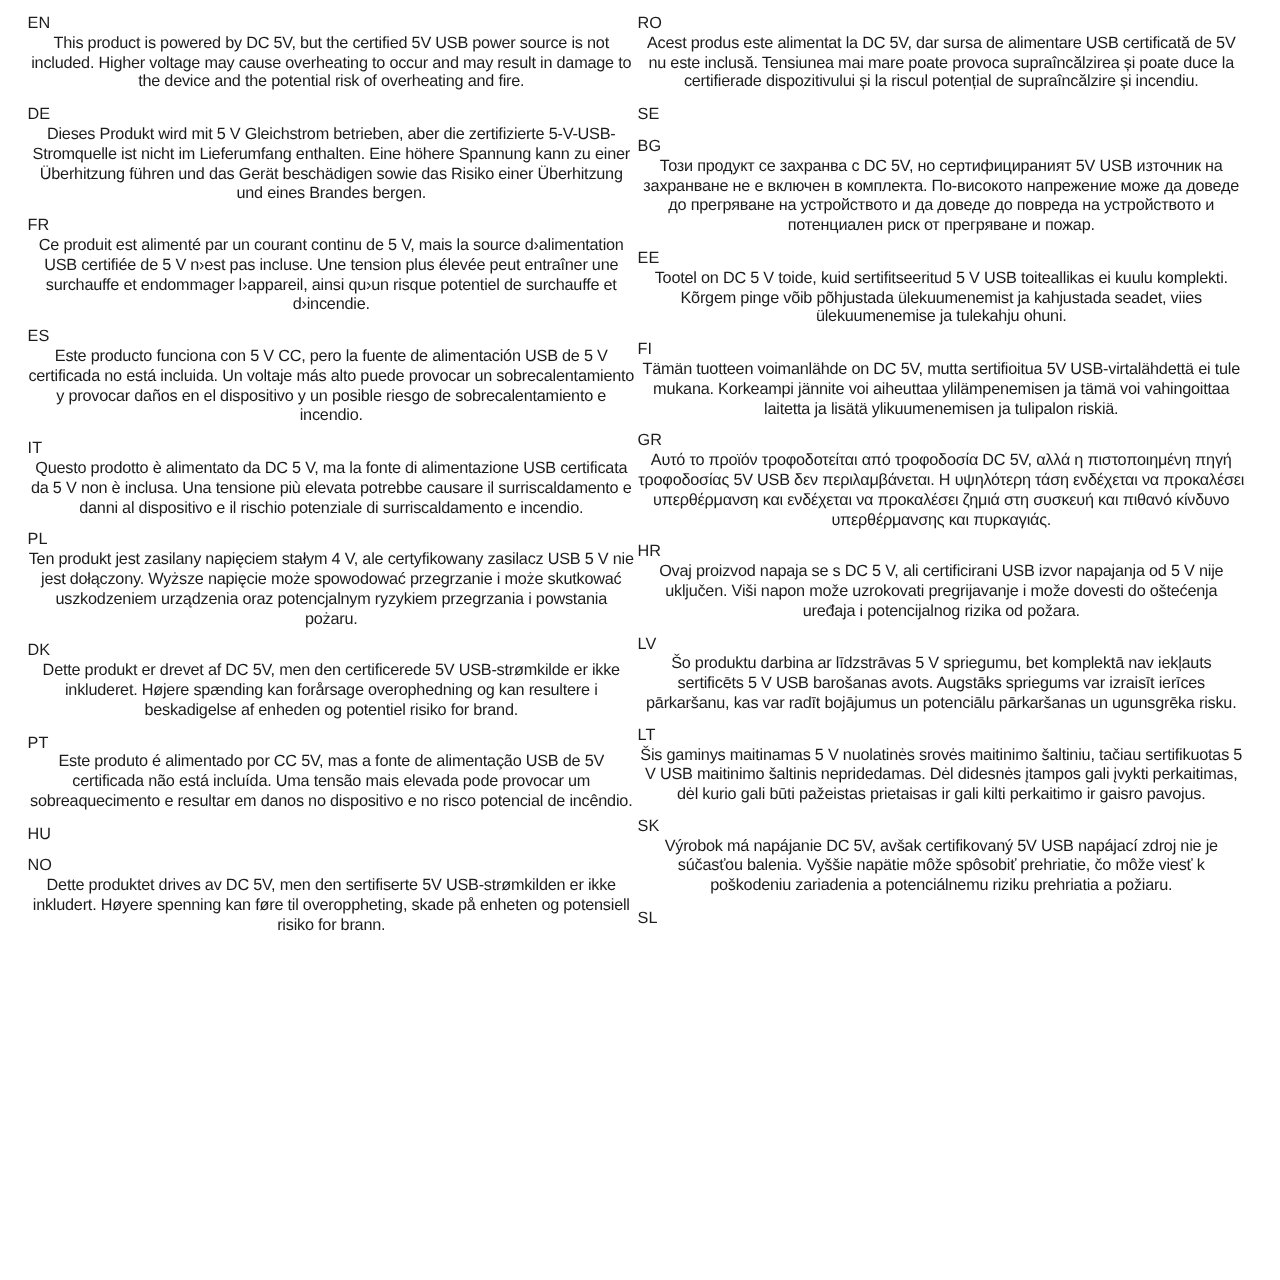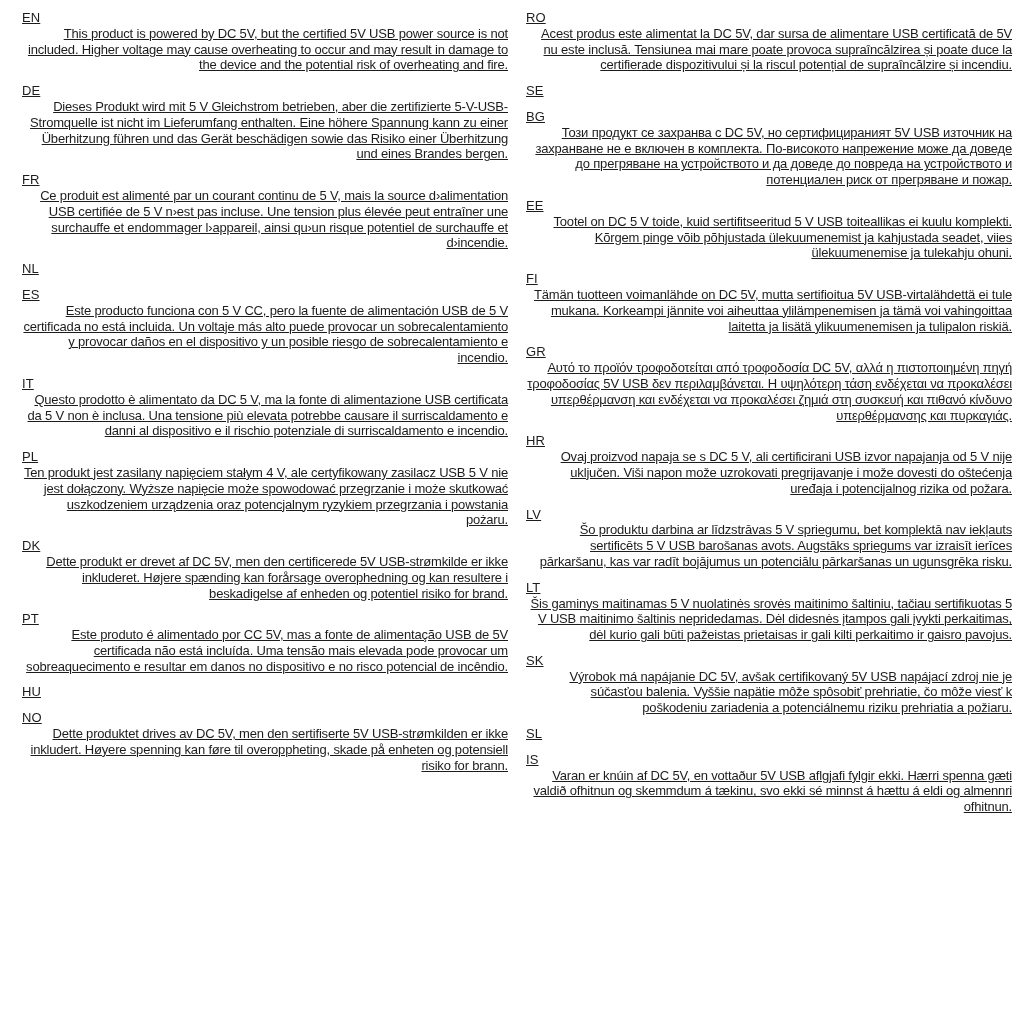--- a/index.html
+++ b/index.html
@@ -6,39 +6,38 @@
   html, body { background: #ffffff; }
   body {
     width: 1024px;
     height: 1024px;
     font-family: "Liberation Sans", sans-serif;
     color: #1c1c1c;
     overflow: hidden;
   }
   .page {
     display: flex;
-    gap: 18px;
+    gap: 2px;
     padding: 10px 18px 8px 22px;
-    text-decoration: underline;
   }
   .column {
     width: 486px;
     flex: 0 0 486px;
   }
   .entry { margin-bottom: 10px; }
   .lang {
     font-size: 13px;
     line-height: 15.8px;
     letter-spacing: 0.1px;
   }
   .body {
     font-size: 13px;
     line-height: 15.8px;
     letter-spacing: -0.18px;
-    text-align: right;
+    text-align: center;
   }
 </style>
 </head>
 <body>
 
 <main class="page">
 
   <div class="column">
     <section class="entry">
       <div class="lang">EN</div>
@@ -46,21 +45,20 @@
     </section>
     <section class="entry">
       <div class="lang">DE</div>
       <p class="body">Dieses Produkt wird mit 5 V Gleichstrom betrieben, aber die zertifizierte 5-V-USB-Stromquelle ist nicht im Lieferumfang enthalten. Eine höhere Spannung kann zu einer Überhitzung führen und das Gerät beschädigen sowie das Risiko einer Überhitzung und eines Brandes bergen.</p>
     </section>
     <section class="entry">
       <div class="lang">FR</div>
       <p class="body">Ce produit est alimenté par un courant continu de 5 V, mais la source d›alimentation USB certifiée de 5 V n›est pas incluse. Une tension plus élevée peut entraîner une surchauffe et endommager l›appareil, ainsi qu›un risque potentiel de surchauffe et d›incendie.</p>
     </section>
     <section class="entry">
-      <div class="lang">NL</div>
     </section>
     <section class="entry">
       <div class="lang">ES</div>
       <p class="body">Este producto funciona con 5 V CC, pero la fuente de alimentación USB de 5 V certificada no está incluida. Un voltaje más alto puede provocar un sobrecalentamiento y provocar daños en el dispositivo y un posible riesgo de sobrecalentamiento e incendio.</p>
     </section>
     <section class="entry">
       <div class="lang">IT</div>
       <p class="body">Questo prodotto è alimentato da DC 5 V, ma la fonte di alimentazione USB certificata da 5 V non è inclusa. Una tensione più elevata potrebbe causare il surriscaldamento e danni al dispositivo e il rischio potenziale di surriscaldamento e incendio.</p>
     </section>
     <section class="entry">
@@ -122,19 +120,15 @@
       <div class="lang">LT</div>
       <p class="body">Šis gaminys maitinamas 5 V nuolatinės srovės maitinimo šaltiniu, tačiau sertifikuotas 5 V USB maitinimo šaltinis nepridedamas. Dėl didesnės įtampos gali įvykti perkaitimas, dėl kurio gali būti pažeistas prietaisas ir gali kilti perkaitimo ir gaisro pavojus.</p>
     </section>
     <section class="entry">
       <div class="lang">SK</div>
       <p class="body">Výrobok má napájanie DC 5V, avšak certifikovaný 5V USB napájací zdroj nie je súčasťou balenia. Vyššie napätie môže spôsobiť prehriatie, čo môže viesť k poškodeniu zariadenia a potenciálnemu riziku prehriatia a požiaru.</p>
     </section>
     <section class="entry">
       <div class="lang">SL</div>
     </section>
-    <section class="entry">
-      <div class="lang">IS</div>
-      <p class="body">Varan er knúin af DC 5V, en vottaður 5V USB aflgjafi fylgir ekki. Hærri spenna gæti valdið ofhitnun og skemmdum á tækinu, svo ekki sé minnst á hættu á eldi og almennri ofhitnun.</p>
-    </section>
   </div>
 
 </main>
 
 </body></html>

